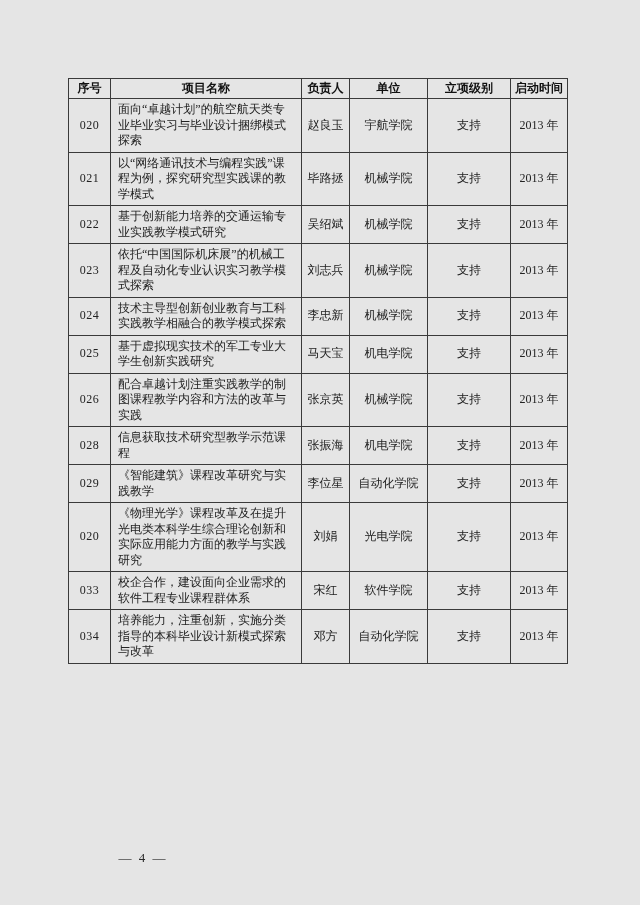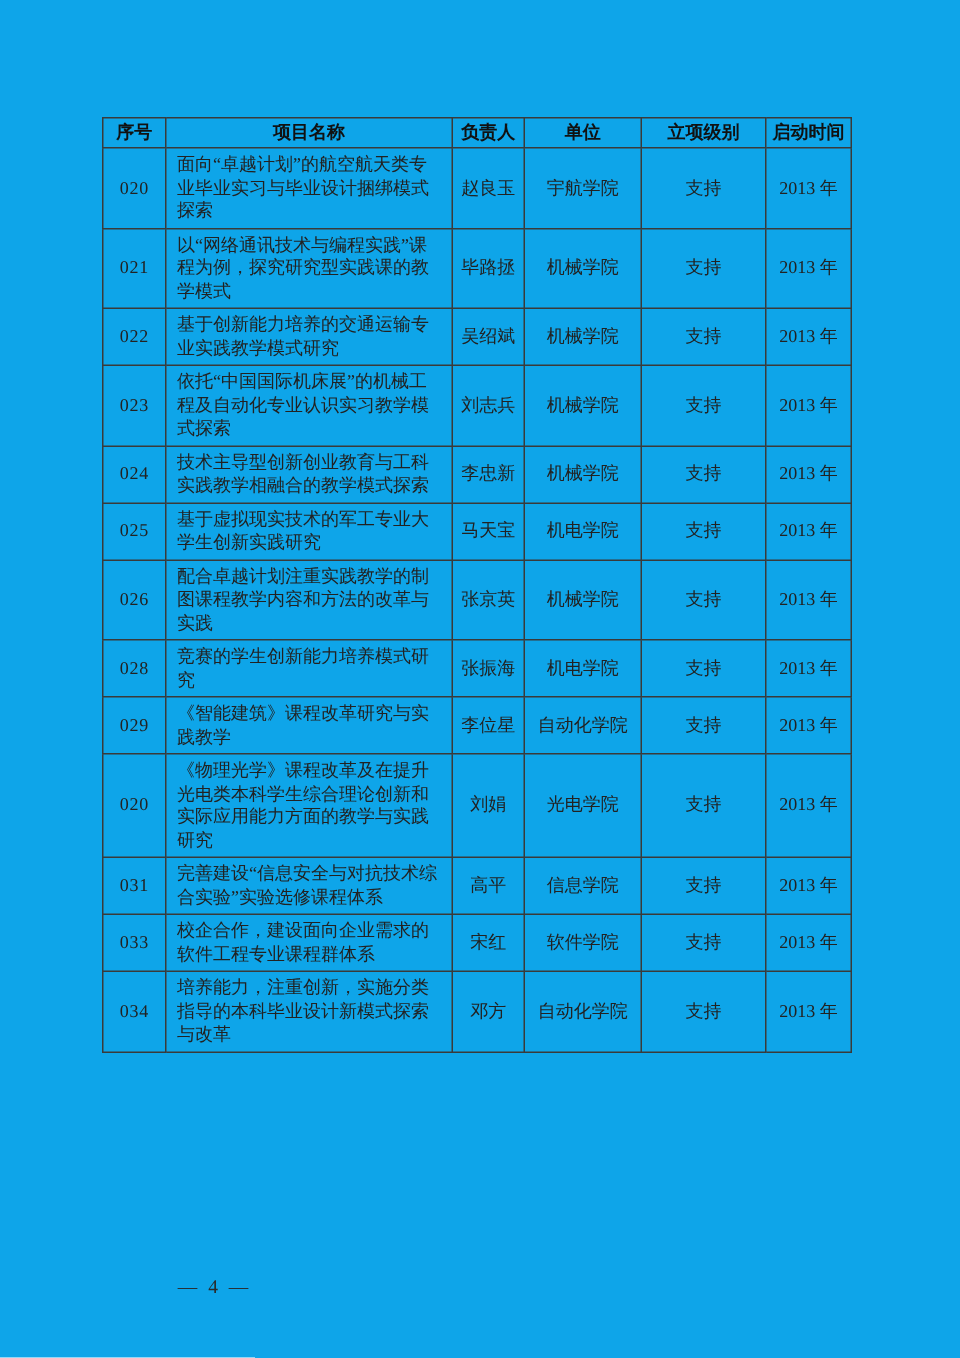--- a/index.html
+++ b/index.html
@@ -4,21 +4,21 @@
 <style>
   html, body {
     margin: 0;
     padding: 0;
     background: #ffffff;
   }
   .page {
     position: relative;
     width: 640px;
     height: 905px;
-    background: #0ea5e9;
+    background: #e5e5e5;
     overflow: hidden;
     font-family: "Liberation Serif", "DejaVu Serif", serif;
     color: #1c1c1c;
     text-decoration: underline;
   }
   table.project-table {
     position: absolute;
     left: 68px;
     top: 78px;
     width: 499px;
@@ -144,47 +144,39 @@
         <tr>
           <td class="cell-seq">026</td>
           <td class="cell-title">配合卓越计划注重实践教学的制图课程教学内容和方法的改革与实践</td>
           <td class="cell-leader">张京英</td>
           <td class="cell-dept">机械学院</td>
           <td class="cell-level">支持</td>
           <td class="cell-start">2013 年</td>
         </tr>
         <tr>
           <td class="cell-seq">028</td>
-          <td class="cell-title">竞赛的学生创新能力培养模式研究</td>
+          <td class="cell-title">信息获取技术研究型教学示范课程</td>
           <td class="cell-leader">张振海</td>
           <td class="cell-dept">机电学院</td>
           <td class="cell-level">支持</td>
           <td class="cell-start">2013 年</td>
         </tr>
         <tr>
           <td class="cell-seq">029</td>
           <td class="cell-title">《智能建筑》课程改革研究与实践教学</td>
           <td class="cell-leader">李位星</td>
           <td class="cell-dept">自动化学院</td>
           <td class="cell-level">支持</td>
           <td class="cell-start">2013 年</td>
         </tr>
         <tr>
           <td class="cell-seq">020</td>
           <td class="cell-title">《物理光学》课程改革及在提升光电类本科学生综合理论创新和实际应用能力方面的教学与实践研究</td>
           <td class="cell-leader">刘娟</td>
           <td class="cell-dept">光电学院</td>
-          <td class="cell-level">支持</td>
-          <td class="cell-start">2013 年</td>
-        </tr>
-        <tr>
-          <td class="cell-seq">031</td>
-          <td class="cell-title">完善建设“信息安全与对抗技术综合实验”实验选修课程体系</td>
-          <td class="cell-leader">高平</td>
-          <td class="cell-dept">信息学院</td>
           <td class="cell-level">支持</td>
           <td class="cell-start">2013 年</td>
         </tr>
         <tr>
           <td class="cell-seq">033</td>
           <td class="cell-title">校企合作，建设面向企业需求的软件工程专业课程群体系</td>
           <td class="cell-leader">宋红</td>
           <td class="cell-dept">软件学院</td>
           <td class="cell-level">支持</td>
           <td class="cell-start">2013 年</td>

